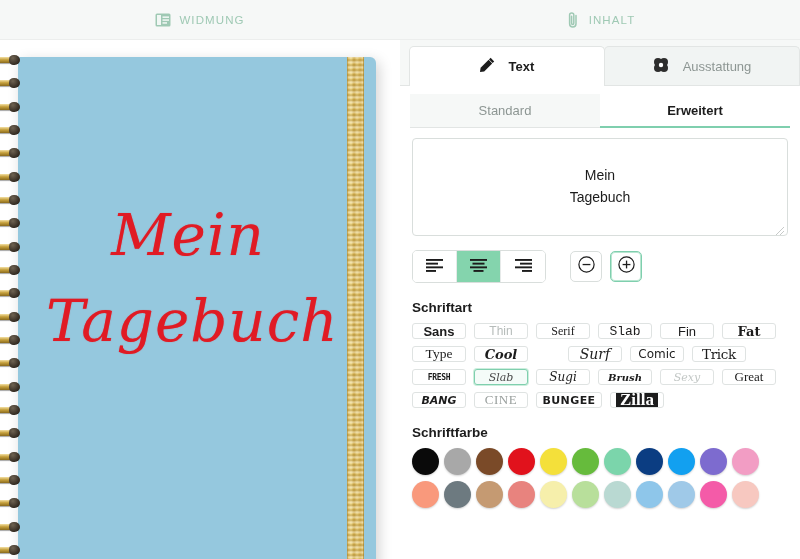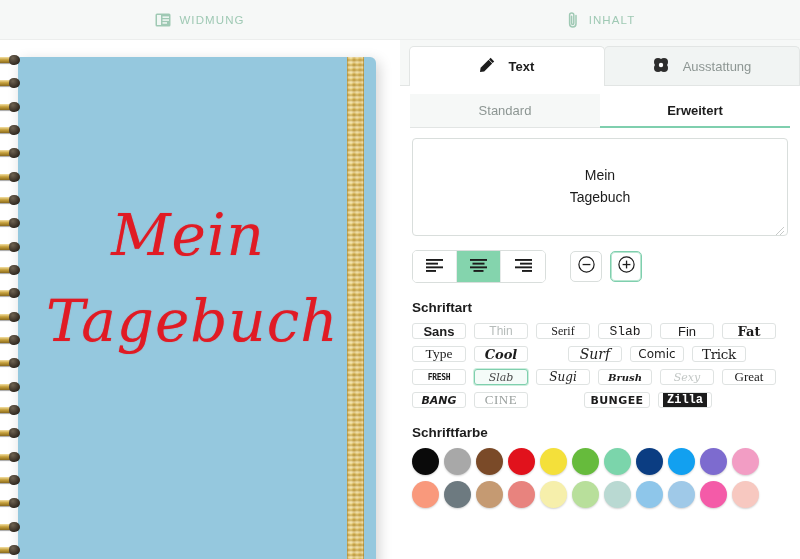--- a/index.html
+++ b/index.html
@@ -270,22 +270,22 @@
   .f-comic { font-family: "DejaVu Sans", sans-serif; font-size: 12px; }
   .f-trick { font-family: "DejaVu Serif", serif; font-size: 13.5px; letter-spacing: -.3px; }
   .f-fresh { font-family: "DejaVu Sans Mono", monospace; font-size: 8px; font-weight: bold; letter-spacing: -.3px; }
   .f-curly { font-family: "DejaVu Serif", serif; font-style: italic; font-size: 11px; color: #4a4a4a; }
   .f-sugi  { font-family: "DejaVu Serif", serif; font-style: italic; font-size: 12px; }
   .f-brush { font-family: "DejaVu Serif", serif; font-style: italic; font-weight: bold; font-size: 10px; }
   .f-sexy  { font-family: "DejaVu Serif", serif; font-style: italic; font-size: 11px; color: #c2c7c5; }
   .f-great { font-family: "Liberation Serif", serif; font-size: 13px; }
   .f-bang  { font-family: "DejaVu Sans", sans-serif; font-style: italic; font-weight: bold; font-size: 11px; }
   .f-cine  { font-family: "Liberation Serif", serif; font-variant: small-caps; font-size: 13px; color: #9aa09e; letter-spacing: .5px; }
-  .f-bungee{ font-family: "DejaVu Sans", sans-serif; font-weight: bold; font-size: 11px; letter-spacing: .4px; margin-left: 48px; }
-  .f-zilla { font-family: Liberation Mono, monospace; font-weight: bold; font-size: 12px; background: #1c1c1c; color: #fff; padding: 1px 4px; border-radius: 1px; }
+  .f-bungee{ font-family: "DejaVu Sans", sans-serif; font-weight: bold; font-size: 11px; letter-spacing: .4px; }
+  .f-zilla { font-family: Liberation Serif, serif; font-weight: bold; font-size: 17px; background: #1c1c1c; color: #fff; padding: 1px 4px; border-radius: 1px; }
   .w-wide { width: 66px; }
 
   
   #color-grid {
     margin: 0 12px;
     display: flex; flex-wrap: wrap;
     gap: 6px 5px;
   }
   .swatch {
     width: 27px; height: 27px;

